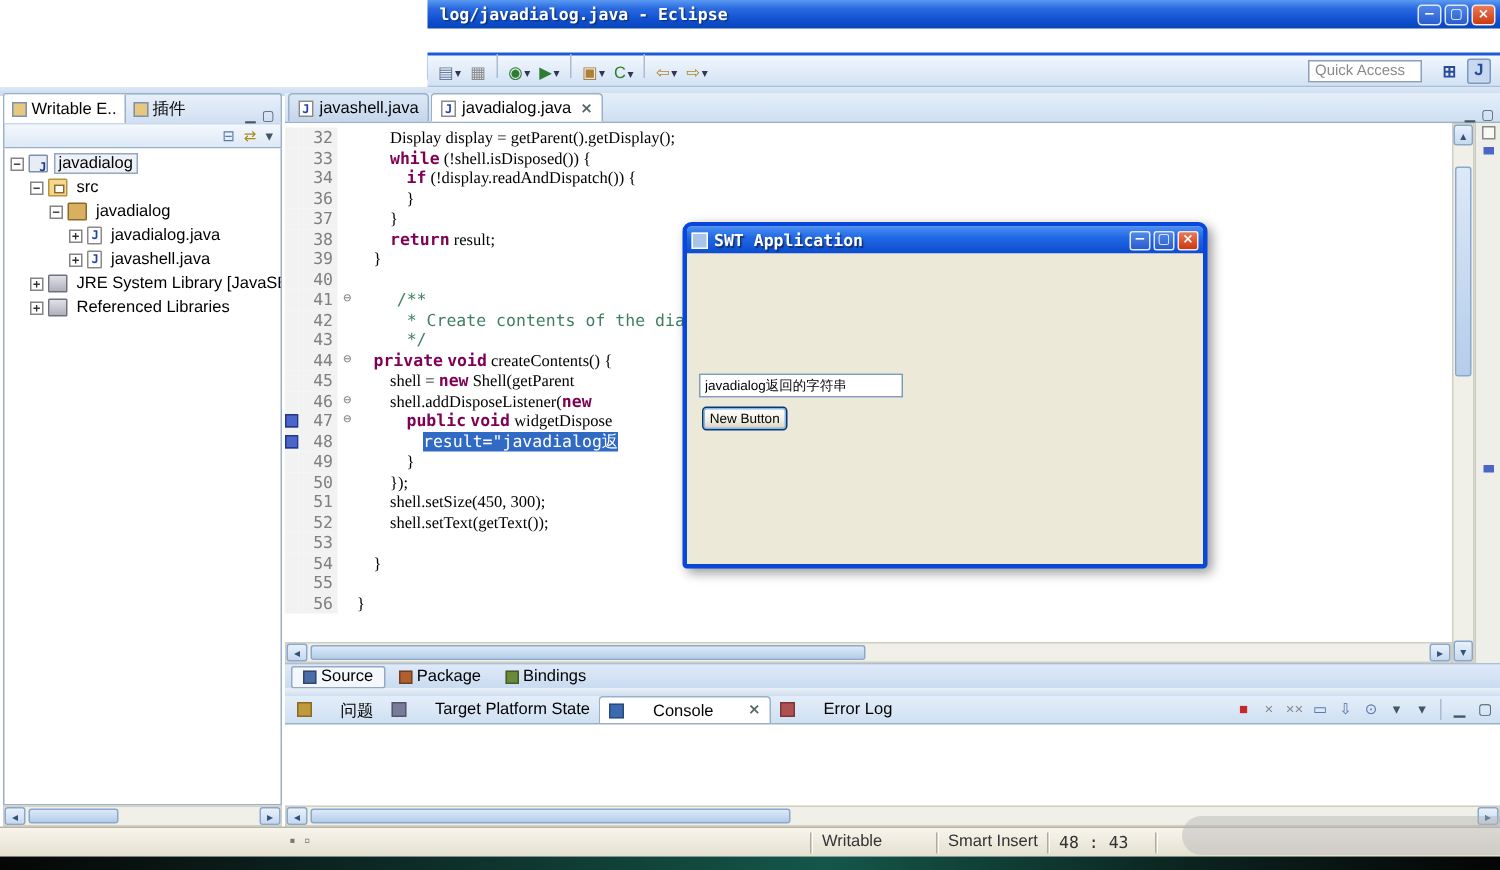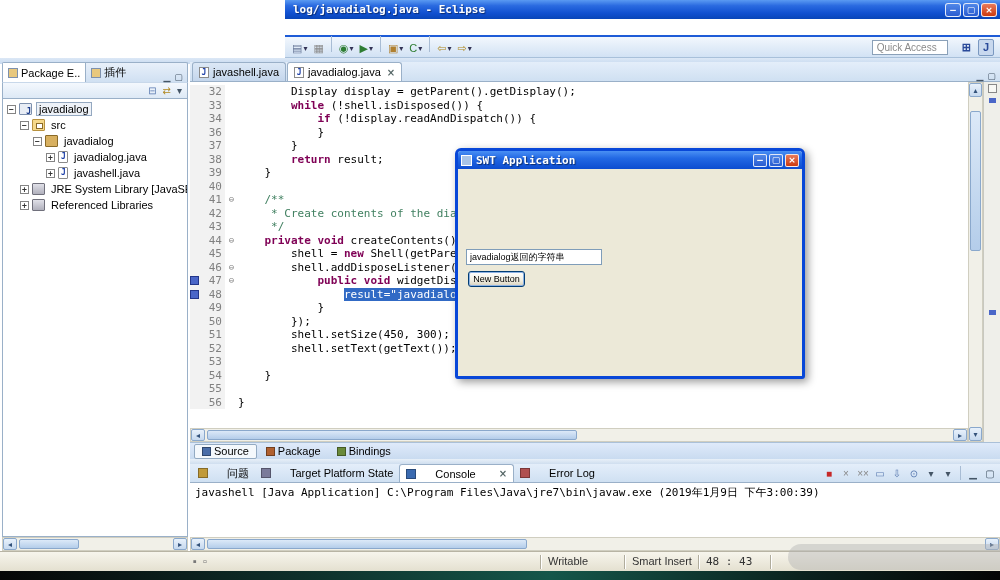--- a/index.html
+++ b/index.html
@@ -78,21 +78,21 @@
   .etab .close{margin-left:6px;color:#566;font:bold 10px "DejaVu Sans",sans-serif;}
 
   #editor-body{left:190px;top:82px;width:778px;height:346px;background:#fff;overflow:hidden;
     font:11px/13.5px "DejaVu Sans Mono",monospace;padding-top:3px;}
   .code-line{display:flex;height:13.5px;white-space:pre;}
   .gmark{width:9px;flex:none;background:#f2f2f2;display:flex;align-items:center;justify-content:center;}
   .gmark.on::after{content:"";width:7px;height:7px;background:#4a66c8;border:1px solid #23368a;}
   .lnum{width:26px;flex:none;background:#f2f2f2;color:#808080;text-align:right;padding-right:3px;}
   .fold{width:13px;flex:none;color:#808080;font-size:9px;text-align:center;}
   .ctext{flex:1;}
-  .seg-d{color:#000;}
+  .seg-d{color:#000;font-family:Liberation Serif, serif;}
   .seg-k{color:#7F0055;font-weight:bold;}
   .seg-c{color:#3F7F5F;}
   .seg-sel{color:#fff;background:#316AC5;}
 
   
   .sb-h{display:flex;background:#f1f0e8;border:1px solid #d0cec0;}
   .sb-v{display:flex;flex-direction:column;background:#f1f0e8;border:1px solid #d0cec0;}
   .sb-btn{flex:none;width:14px;height:12px;display:flex;align-items:center;justify-content:center;
     background:linear-gradient(180deg,#e8f1fb,#c6d9ef);border:1px solid #8aa8cc;border-radius:2px;
     font-size:8px;color:#33527a;}
@@ -219,21 +219,21 @@
       </span>
     </span>
 </div>
 <div class="abs" id="toolbar-strip"></div>
 
 <div class="abs" id="pe-panel">
   <div id="pe-tabs">
     <span id="pe-tabs-box" style="display:flex;align-items:flex-end;">
         <span class="pe-tab active">
           <span class="pe-tabicon"></span>
-          <span>Package E..</span>
+          <span>Writable E..</span>
         </span>
         <span class="pe-tab">
           <span class="pe-tabicon"></span>
           <span>插件</span>
         </span>
       </span>
     <span class="viewbtns" id="pe-viewbtns">
         <span>▁</span>
         <span>▢</span>
       </span>
@@ -419,21 +419,20 @@
         </span>
         <span class="cbtn-sep"></span>
         <span class="cbtn">
           <span class="glyph" style="color: rgb(68, 85, 102);">▁</span>
         </span>
         <span class="cbtn">
           <span class="glyph" style="color: rgb(68, 85, 102);">▢</span>
         </span>
       </span>
   </div>
-  <div id="console-content">javashell [Java Application] C:\Program Files\Java\jre7\bin\javaw.exe (2019年1月9日 下午3:00:39)</div>
 </div>
 <div class="abs sb-h" id="console-hscroll">
   <span class="sb-btn">◂</span>
   <span class="sb-track">
       <span class="sb-thumb" style="left:2px;width:320px;"></span>
     </span>
   <span class="sb-btn">▸</span>
 </div>
 
 <div class="abs" id="statusbar">

